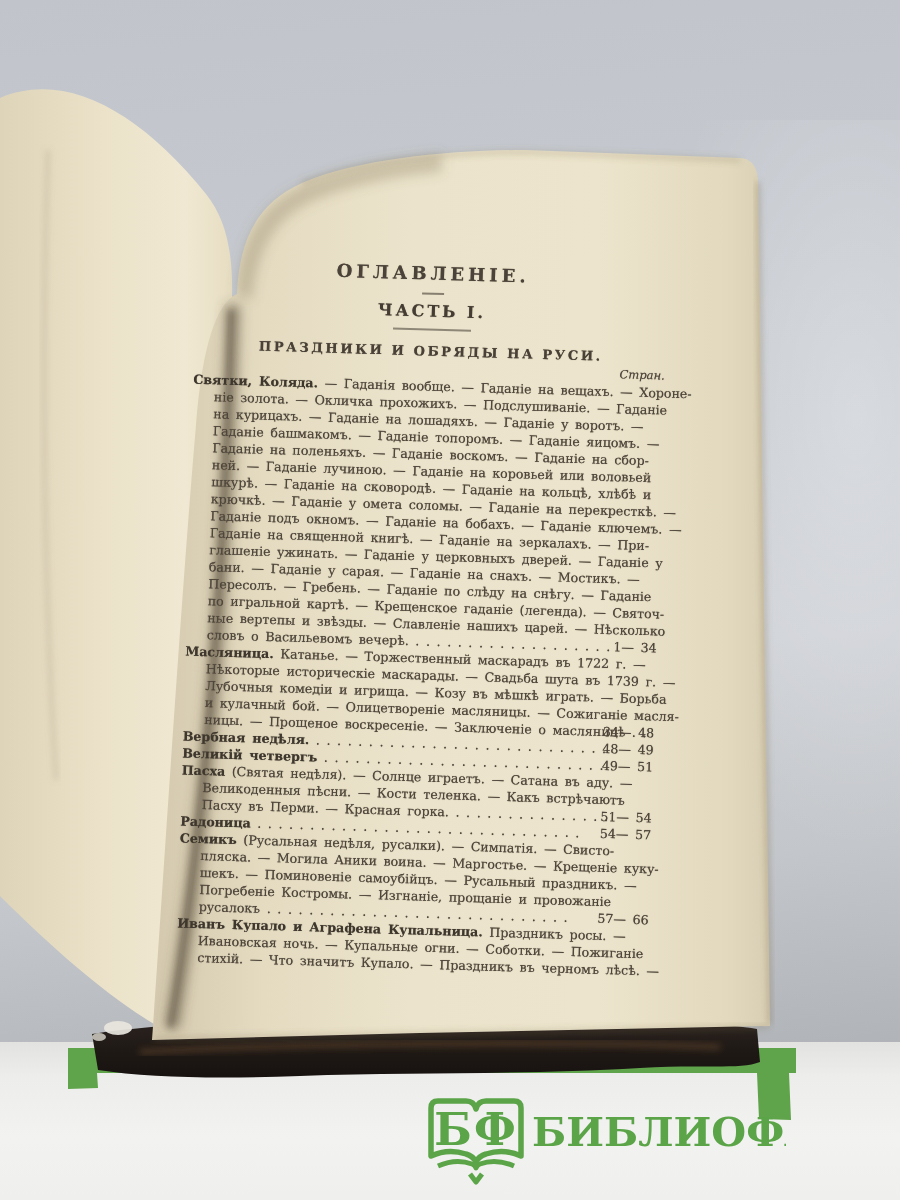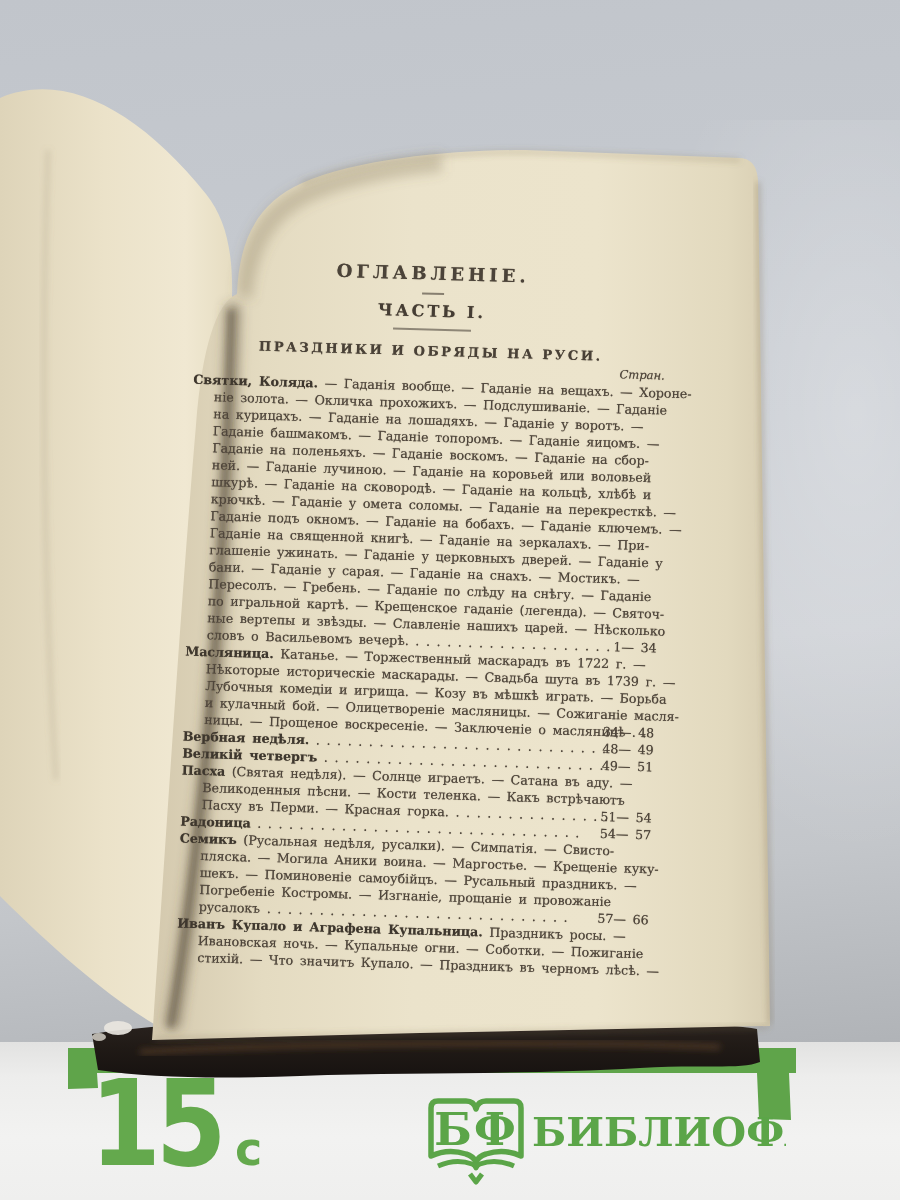--- a/index.html
+++ b/index.html
@@ -137,24 +137,20 @@
         <div class="row ind"><span>пляска. — Могила Аники воина. — Маргостье. — Крещеніе куку-</span></div>
         <div class="row ind"><span>шекъ. — Поминовеніе самоубійцъ. — Русальный праздникъ. —</span></div>
         <div class="row ind"><span>Погребеніе Костромы. — Изгнаніе, прощаніе и провожаніе</span></div>
         <div class="row ind"><span>русалокъ . . . . . . . . . . . . . . . . . . . . . . . . . . . . .</span><span class="pg">57— 66</span></div>
         <div class="row"><span class="lead">Иванъ Купало и Аграфена Купальница.</span><span> Праздникъ росы. —</span></div>
         <div class="row ind"><span>Ивановская ночь. — Купальные огни. — Соботки. — Пожиганіе</span></div>
         <div class="row ind"><span>стихій. — Что значитъ Купало. — Праздникъ въ черномъ лѣсѣ. —</span></div>
       </div>
   </div>
 
-  <div class="price">
-    <span class="amount">15</span>
-    <span class="cur">с</span>
-  </div>
 
   <svg class="logo" width="360" height="110" viewBox="0 0 360 110">
     <g stroke="#5ba548" fill="none" stroke-linejoin="round">
       <path stroke-width="5.5" d="M5,16 Q5,9 12,9 L40,9 Q48,9 50,17 Q52,9 60,9 L88,9 Q95,9 95,16 L95,64
            Q78,56 60,62 Q53,64 50,70 Q47,64 40,62 Q22,56 5,64 Z"></path>
       <path stroke-width="5" d="M12,74 Q30,66 46,72 Q49,73 50,76 Q51,73 54,72 Q70,66 88,74"></path>
       <path stroke-width="5" d="M44,82 L50,90 L56,82"></path>
     </g>
     <text x="50" y="53" text-anchor="middle" fill="#5ba548" letter-spacing="2" style="font-family:'DejaVu Serif',serif;font-weight:bold;font-size:44px;">БФ</text>
     <text x="106" y="54" fill="#5ba548" style="font-family:'DejaVu Serif',serif;font-weight:bold;font-size:40px;letter-spacing:0px;">БИБЛИОФАН</text>

